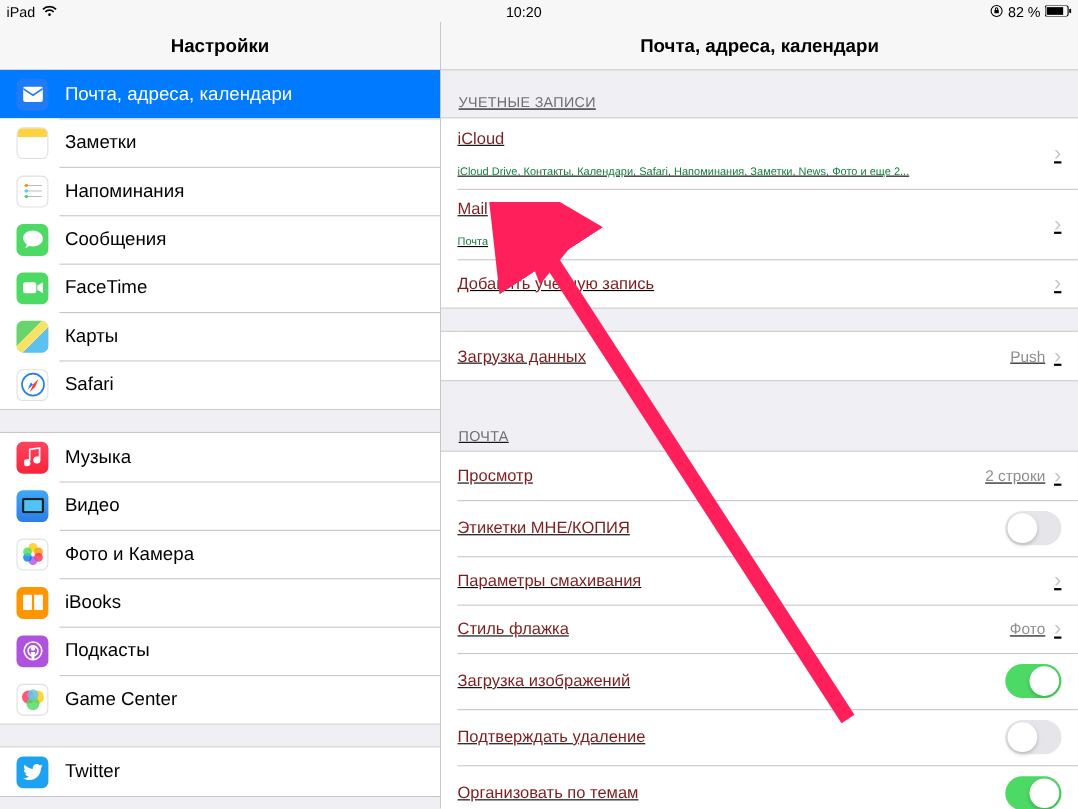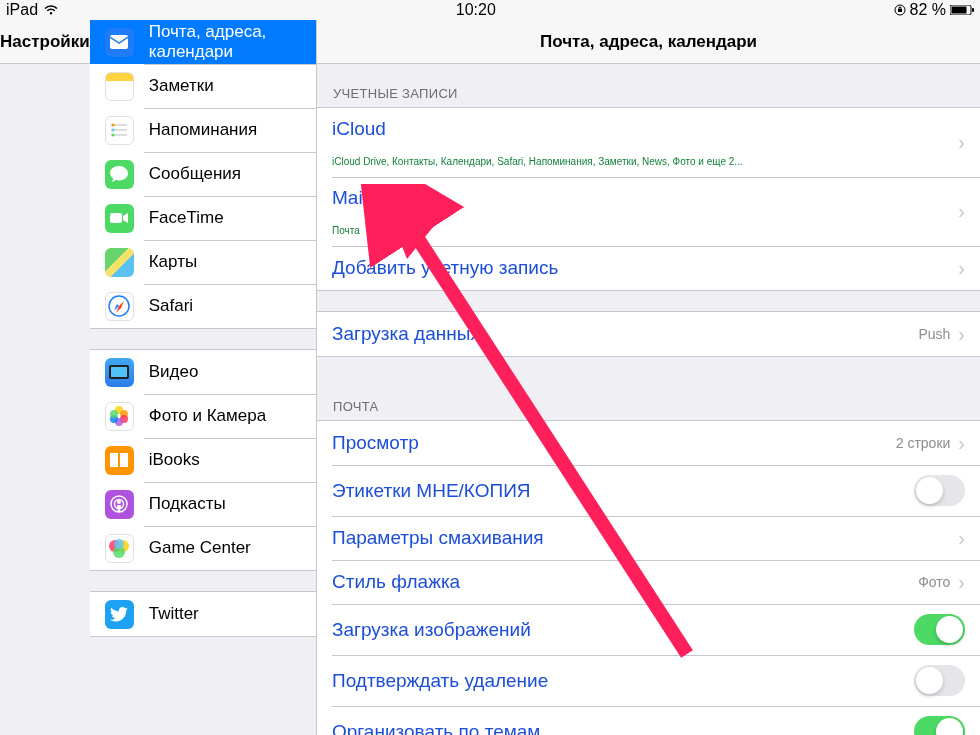--- a/index.html
+++ b/index.html
@@ -1,50 +1,50 @@
 <!DOCTYPE html>
 <html><head>
 <meta charset="utf-8">
 <style>
 * { margin: 0; padding: 0; box-sizing: border-box; }
 html, body { width: 980px; height: 735px; font-family: -apple-system, "Helvetica Neue", Helvetica, Arial, sans-serif; overflow: hidden; background: #efeff4; }
 
-.status-bar { height: 20px; display: flex; align-items: center; justify-content: space-between; padding: 0 6px; font-size: 16px; font-weight: 500; background: #f7f7f7; }
+.status-bar { height: 20px; display: flex; align-items: center; justify-content: space-between; padding: 0 6px; font-size: 13px; font-weight: 500; background: #f7f7f7; }
 .status-left { display: flex; align-items: center; gap: 6px; }
 .status-right { display: flex; align-items: center; gap: 4px; justify-content: center; }
 .wifi-icon { width: 14px; height: 10px; }
 .battery-icon { width: 24px; height: 10px; display: inline-block; }
 .orientation-icon { width: 12px; height: 12px; }
 
 .split { display: flex; height: 715px; }
-.left { width: 317px; border-right: 1px solid #c8c7cc; background: #efeff4; display: flex; flex-direction: row; }
+.left { width: 401px; border-right: 1px solid #c8c7cc; background: #efeff4; display: flex; flex-direction: column; }
 .right { flex: 1; background: #efeff4; display: flex; flex-direction: column; }
 
 .nav-header { height: 44px; display: flex; align-items: center; justify-content: center; font-size: 17px; font-weight: 600; border-bottom: 1px solid #c8c7cc; background: #f7f7f7; }
 .left .nav-header { border-bottom: 1px solid #c8c7cc; }
 
 .sidebar-scroll { flex: 1; overflow-y: auto; }
 .group { margin-bottom: 20px; background: #fff; border-top: 1px solid #c8c7cc; border-bottom: 1px solid #c8c7cc; }
 .group:first-child { margin-top: 0; border-top: none; }
 
 .row { display: flex; align-items: center; height: 44px; padding: 0 15px; background: #fff; position: relative; }
 .row + .row::before { content: ""; position: absolute; left: 54px; right: 0; top: 0; height: 1px; background: #c8c7cc; }
 .row .icon { width: 29px; height: 29px; border-radius: 6px; margin-right: 15px; display: flex; align-items: center; justify-content: center; flex-shrink: 0; }
 .row .label { font-size: 17px; color: #000; }
 .row.selected { background: #007aff; }
 .row.selected .label { color: #fff; }
 
-.detail-scroll { flex: 1; overflow-y: auto; position: relative; }
+.detail-scroll { flex: 1; overflow-y: auto; position: relative; text-decoration: underline; }
 .section-header { font-size: 13px; color: #6d6d72; padding: 22px 16px 6px 16px; text-transform: uppercase; letter-spacing: 0.3px; }
 
 .detail-group { background: #fff; border-top: 1px solid #c8c7cc; border-bottom: 1px solid #c8c7cc; margin-bottom: 20px; }
 .drow { display: flex; align-items: center; padding: 10px 15px; min-height: 44px; position: relative; }
 .drow + .drow::before { content: ""; position: absolute; left: 15px; right: 0; top: 0; height: 1px; background: #c8c7cc; }
 .drow-main { flex: 1; display: flex; flex-direction: column; }
-.drow-title { font-size: 19px; color: #1d4ed8; }
+.drow-title { font-size: 15px; color: #7f1d1d; }
 .drow-sub { font-size: 10px; color: #15803d; margin-top: 16px; }
 .drow-value { font-size: 14px; color: #8e8e93; margin-right: 8px; margin-left: 24px; }
 .chevron { color: #c7c7cc; font-size: 20px; }
 .toggle { width: 51px; height: 31px; border-radius: 16px; position: relative; background: #e5e5ea; transition: background .2s; }
 .toggle.on { background: #4cd964; }
 .toggle .knob { position: absolute; width: 27px; height: 27px; border-radius: 50%; background: #fff; top: 2px; left: 2px; box-shadow: 0 2px 4px rgba(0,0,0,.2); transition: left .2s; }
 .toggle.on .knob { left: 22px; }
 
 .arrow-overlay { position: absolute; pointer-events: none; z-index: 10; }
 
@@ -152,20 +152,30 @@
                 <path d="M12 12l5-5-3 7-5 5 3-7z" fill="#ff3b30"></path>
                 <path d="M12 12l-5 5 3-7z" fill="#1f7cf6"></path>
               </svg>
             </div>
           <span class="label">Safari</span>
         </div>
       </div>
 
       <div class="group">
         <div class="row">
+          <div class="icon ic-music">
+              <svg width="16" height="18" viewBox="0 0 16 18">
+                <path d="M5 14a2.5 2.5 0 1 1-2.5-2.5H5V2l9-1.5v11a2.5 2.5 0 1 1-2.5-2.5H14" fill="none" stroke="#fff" stroke-width="1.5"></path>
+                <circle cx="3" cy="14" r="2.5" fill="#fff"></circle>
+                <circle cx="12" cy="12" r="2.5" fill="#fff"></circle>
+              </svg>
+            </div>
+          <span class="label">Музыка</span>
+        </div>
+        <div class="row">
           <div class="icon ic-videos">
               <svg width="20" height="14" viewBox="0 0 20 14">
                 <rect width="20" height="14" rx="2" fill="#222"></rect>
                 <rect x="2" y="2" width="16" height="10" fill="#4fc3f7"></rect>
               </svg>
             </div>
           <span class="label">Видео</span>
         </div>
         <div class="row">
           <div class="icon ic-photos">

